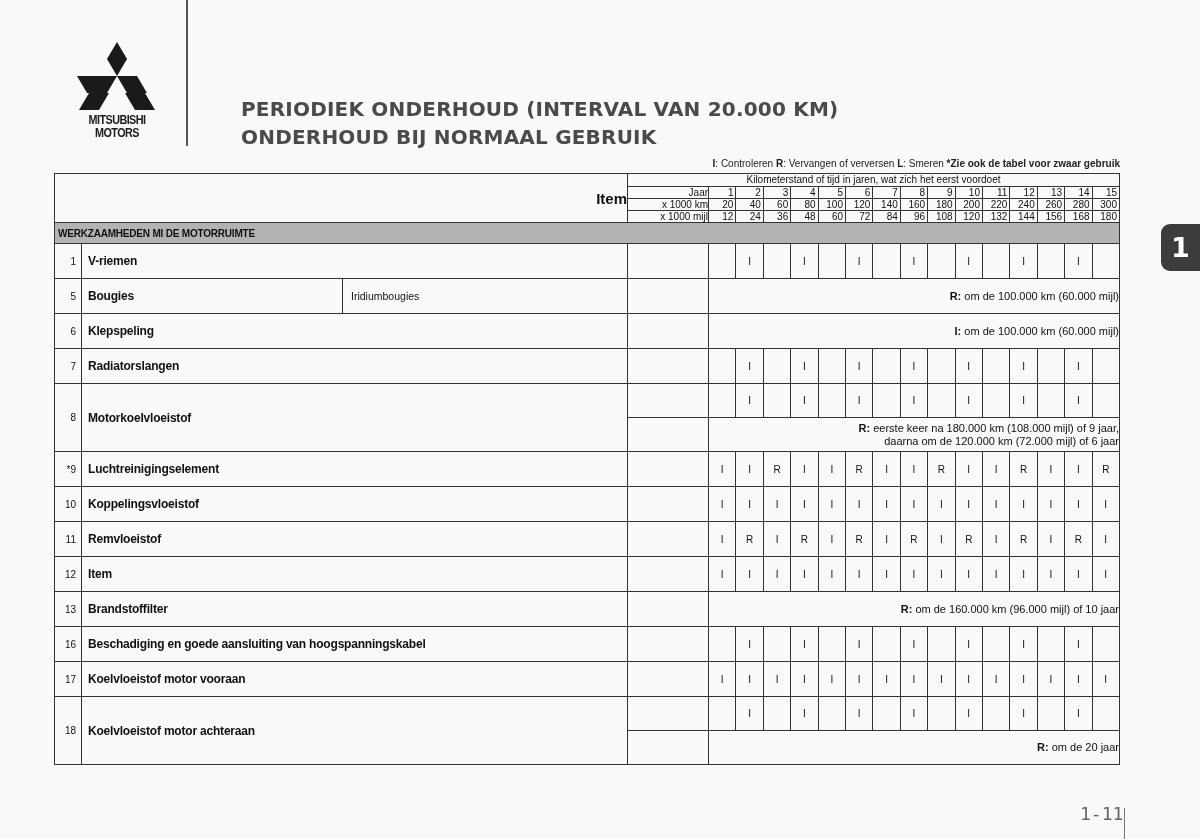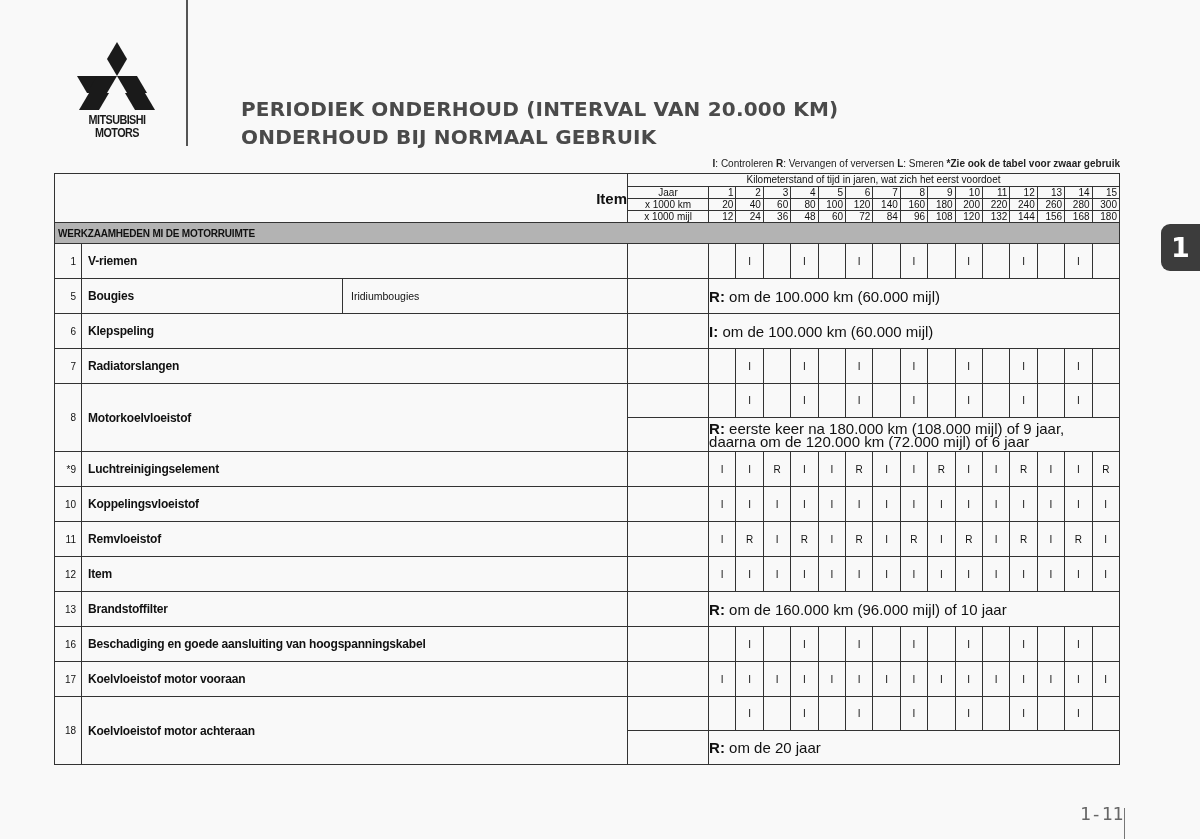--- a/index.html
+++ b/index.html
@@ -12,28 +12,28 @@
   .legend{position:absolute;right:80px;top:158px;font-family:"Liberation Sans",sans-serif;font-size:10px;color:#222;white-space:nowrap;}
   .legend b{font-weight:bold;}
   .tab-badge{position:absolute;left:1161px;top:224px;width:50px;height:47px;background:#3c3c3c;border-radius:9px;color:#fff;font-family:"DejaVu Sans",sans-serif;font-weight:bold;font-size:27px;line-height:47px;text-indent:10px;}
   .pagenum{position:absolute;left:1080px;top:803px;font-family:"DejaVu Sans Mono",monospace;font-size:18px;color:#666;}
   .pagerule{position:absolute;left:1124px;top:808px;width:1px;height:31px;background:#777;}
 
   table.sched{position:absolute;left:54px;top:173px;width:1066px;border-collapse:collapse;table-layout:fixed;font-family:"Liberation Sans",sans-serif;font-size:10px;}
   table.sched td{border:1px solid #333;padding:0;overflow:hidden;white-space:nowrap;}
   .hdr-item{text-align:right;font-weight:bold;font-size:15px;}
   .hdr-km{text-align:center;height:12px;line-height:12px;}
-  .hdr-lbl{text-align:center;height:11px;line-height:11px;}
+  .hdr-lbl{text-align:right;height:11px;line-height:11px;}
   .hdr-num{text-align:right;padding-right:2px !important;height:11px;line-height:11px;}
   .section td{background:#b3b3b3;font-weight:bold;font-size:10px;height:20px;padding-left:3px !important;letter-spacing:-0.2px;margin-top:20px;}
   .num{text-align:right;padding-right:5px !important;font-size:10px;}
   .name{font-weight:bold;padding-left:6px !important;font-size:12px;letter-spacing:-0.2px;}
   .sub{padding-left:8px !important;font-size:10.5px;}
   .cell{text-align:center;font-size:10px;}
-  .span{text-align:left;font-size:15px;line-height:13px;}
+  .span{text-align:right;font-size:11px;line-height:13px;}
   .span b{font-weight:bold;}
   tr.r1 td{height:34px;}
   tr.r2 td{height:33px;}
 </style>
 </head>
 <body>
 
 <div class="logo">
   <svg width="80" height="70" viewBox="0 0 80 70">
     <polygon points="40,0 50,17 40,34 30,17" fill="#1a1a1a"></polygon>

